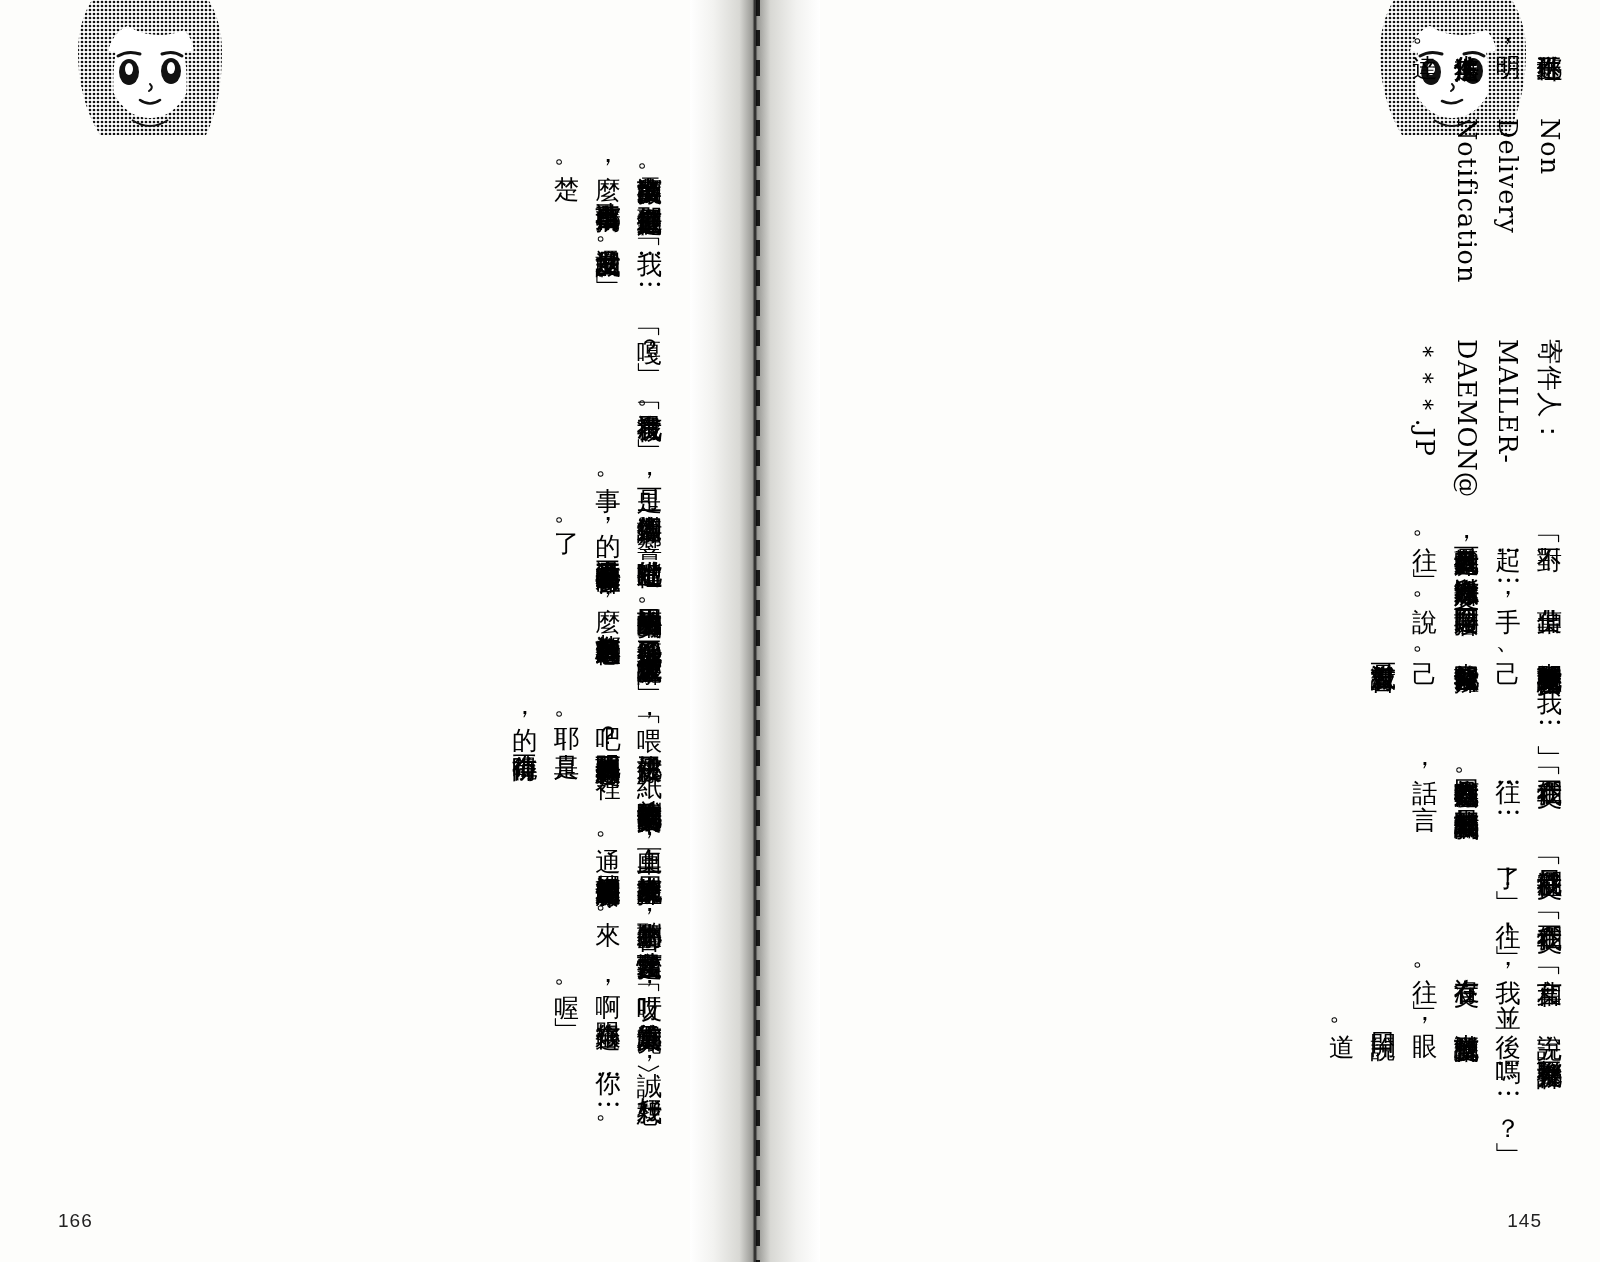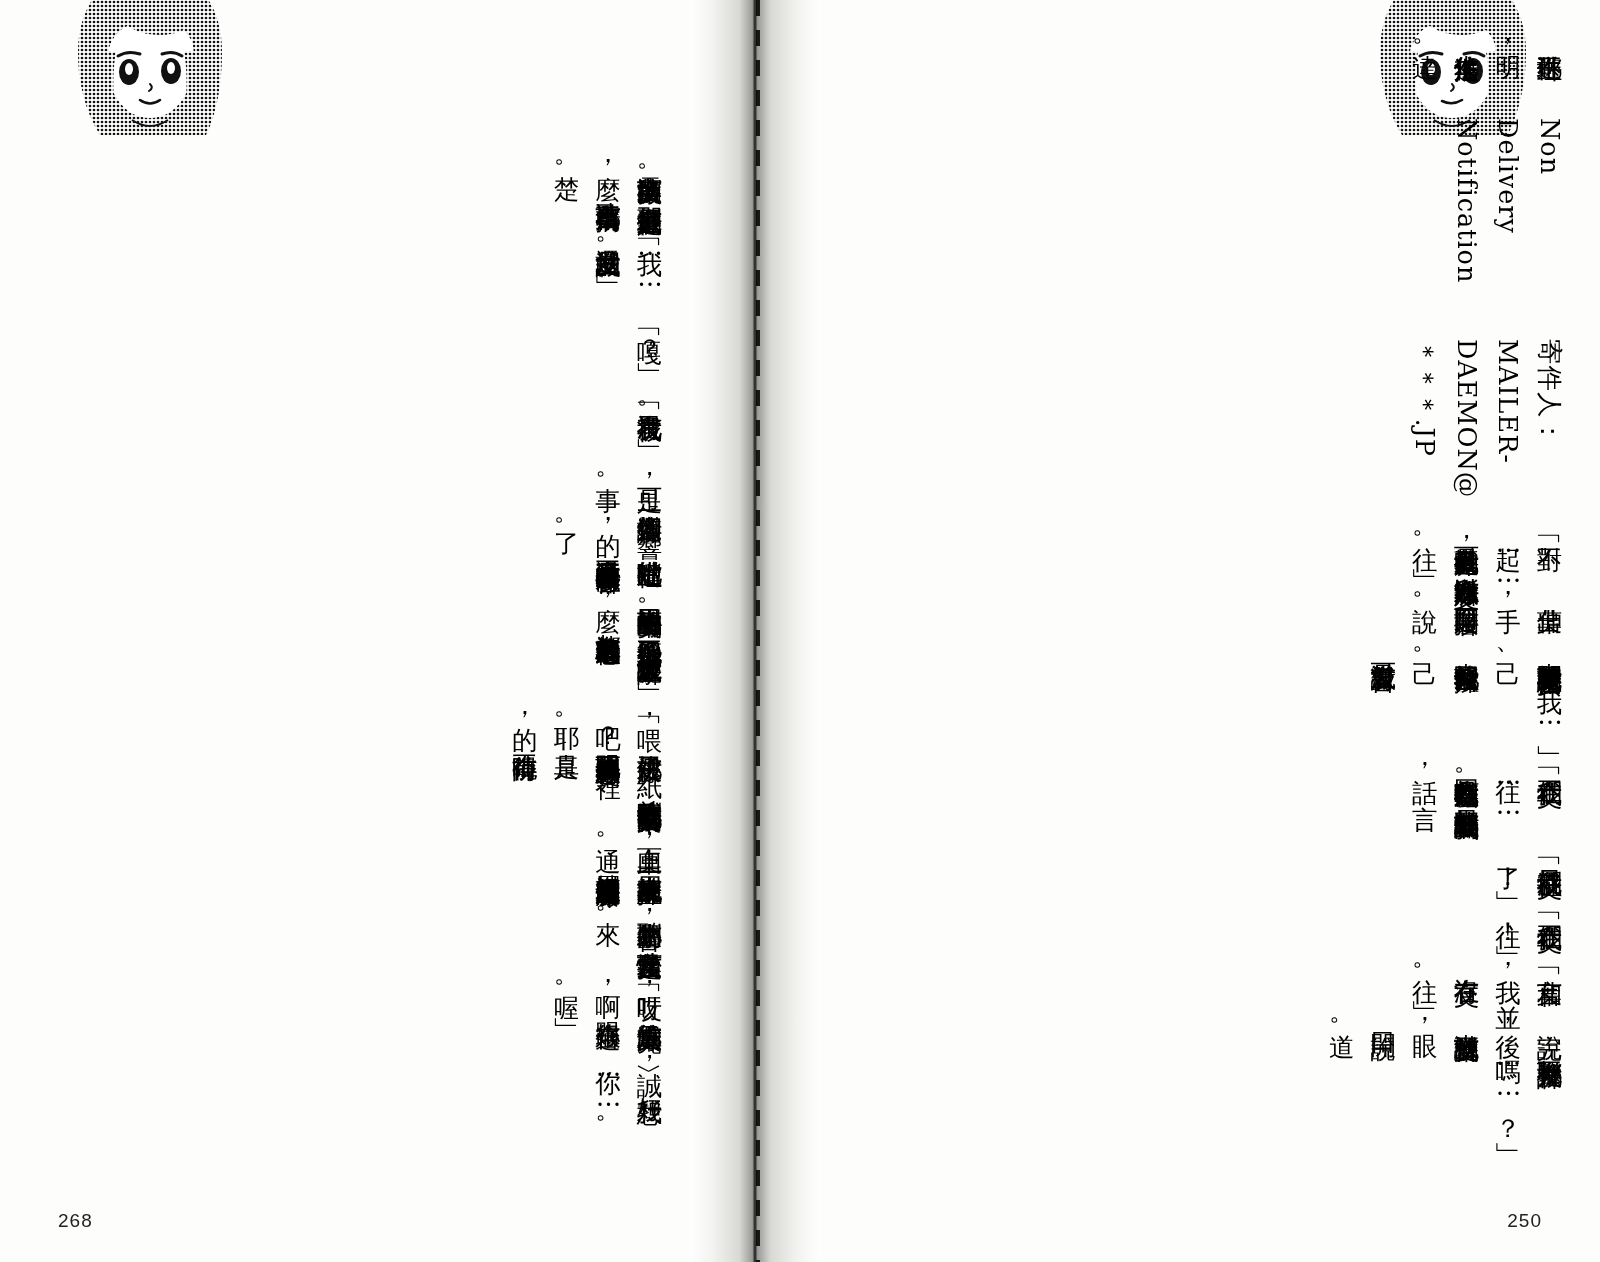--- a/index.html
+++ b/index.html
@@ -186,21 +186,21 @@
       <div class="col">子是誰還在那邊大放厥辭呢。」</div>
       <div class="col indent1">小南用尖酸的口氣出聲嘲笑。但不管她罵了些什麼，都無法在言葉的心裡造成迴</div>
       <div class="col">響。從她嘴裡吐出的，不過是從左耳進右耳出的吵雜噪音罷了。</div>
       <div class="col indent1">可是，這個人卻說錯一件事。</div>
       <div class="col indent1">「我沒有被甩。」</div>
       <div class="col indent1">「嘎？」</div>
       <div class="col indent1">「我……還是誠的女朋友。」</div>
       <div class="col indent1">言葉露出淡淡的微笑。但那到底是微笑還是什麼，連言葉自己都搞不清楚。</div>
     </div>
 
-    <div class="folio" id="folio-left">268</div>
+    <div class="folio" id="folio-left">166</div>
   </div>
 
   <div class="spine"></div>
   <div class="spine-dashes"></div>
 
   <div class="page-half right-half">
 
     <div class="corner-ill" id="ill-right">
       <svg class="ill-svg" width="150" height="135" viewBox="0 0 150 135">
         <defs>
@@ -240,16 +240,16 @@
       <div class="col indent1">「我們正在交往……因為我是這麼喜歡你啊。如果連誠都要離開我的話，言</div>
       <div class="col">我……」</div>
       <div class="col indent1">真希望誠能張開雙手來安慰自己、真希望他能緊緊擁住自己。可是誠並沒有對言</div>
       <div class="col">葉伸出手，而是接著開口說。</div>
       <div class="col indent1">「對不起……可是我喜歡的人是世界，所以沒有辦法和妳交往。」</div>
       <div class="col sideways indent2">寄件人：MAILER-DAEMON@＊＊＊.JP</div>
       <div class="col sideways indent2">Non Delivery Notification</div>
       <div class="col indent2">送件郵址不明，本信件無法送達。</div>
     </div>
 
-    <div class="folio" id="folio-right">250</div>
+    <div class="folio" id="folio-right">145</div>
   </div>
 
 </div>
 
 </body></html>

